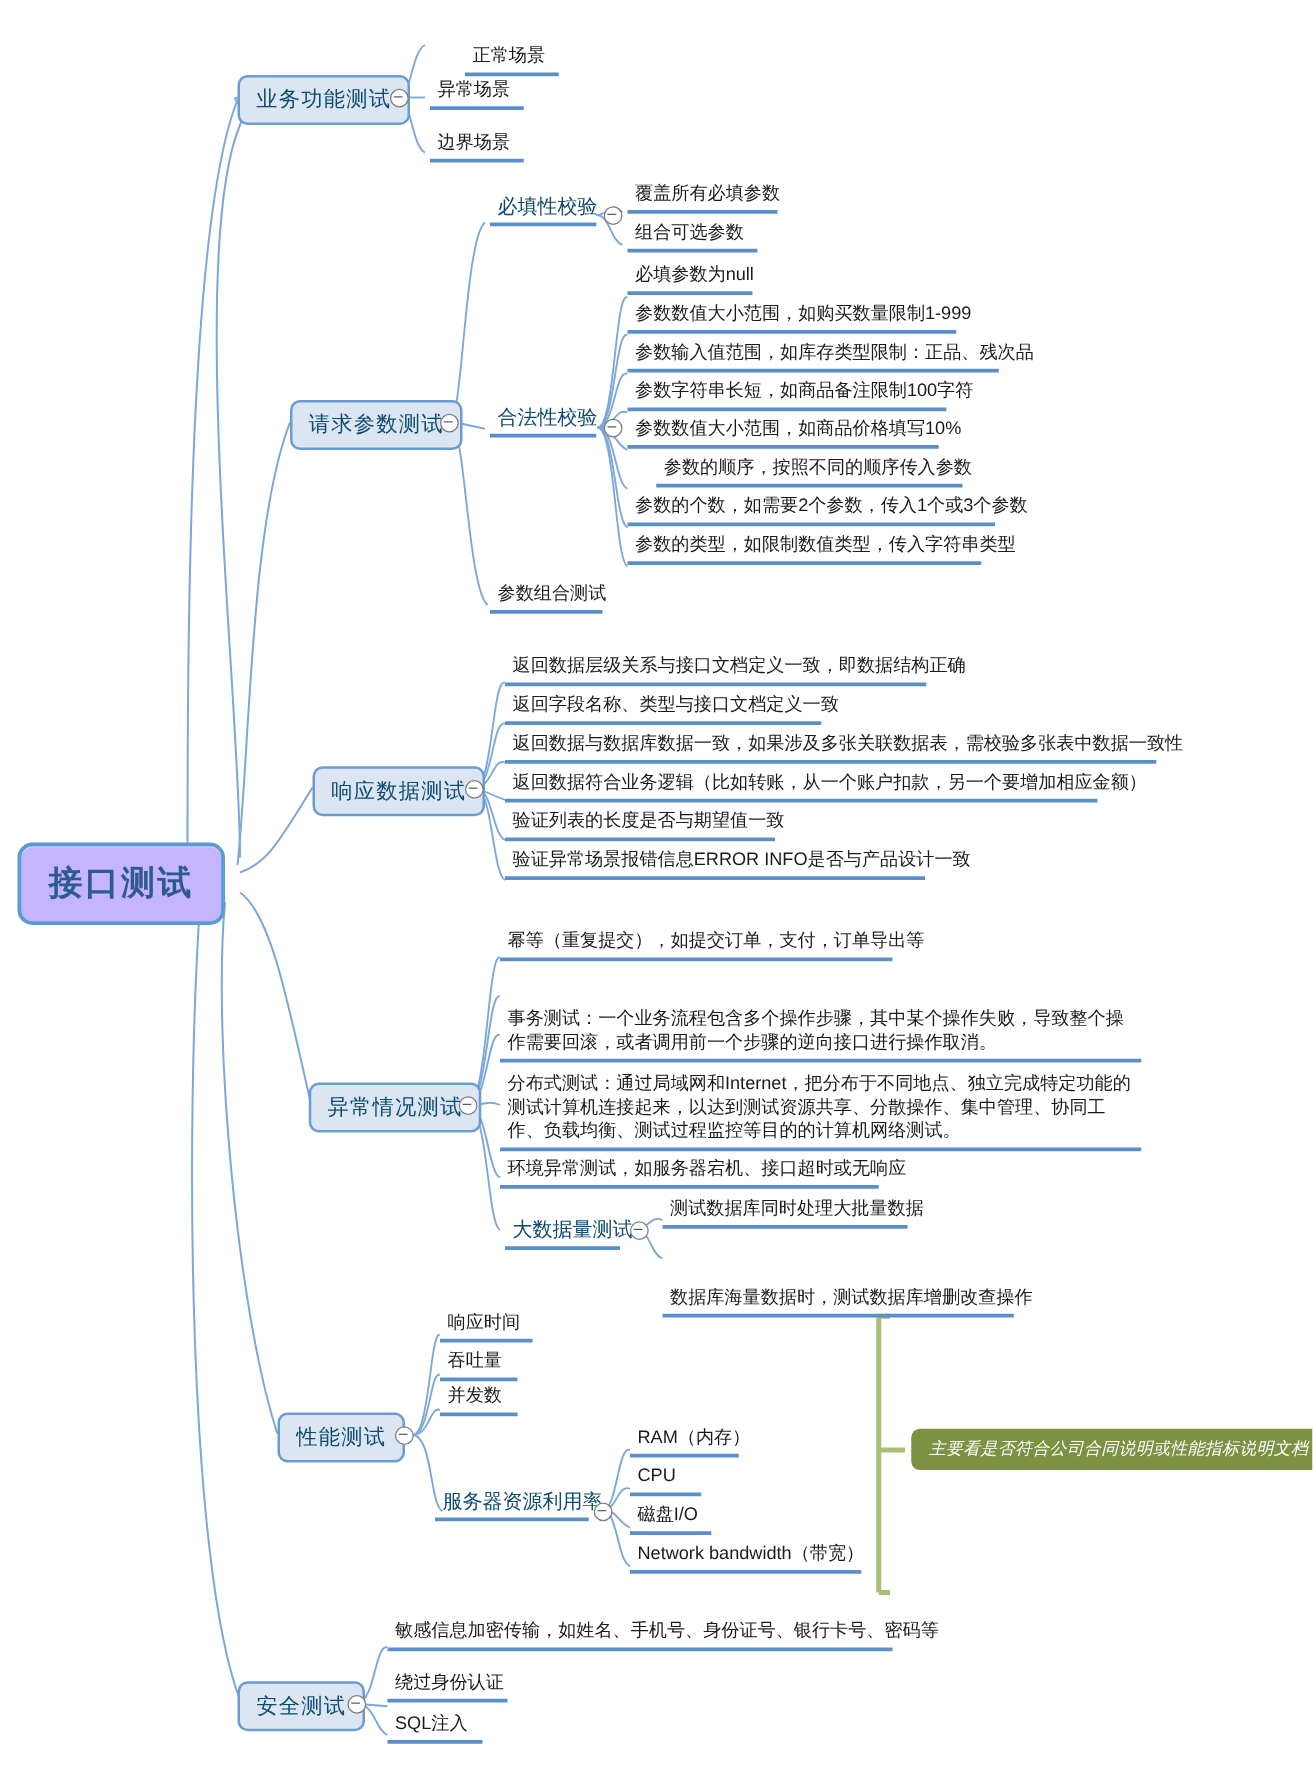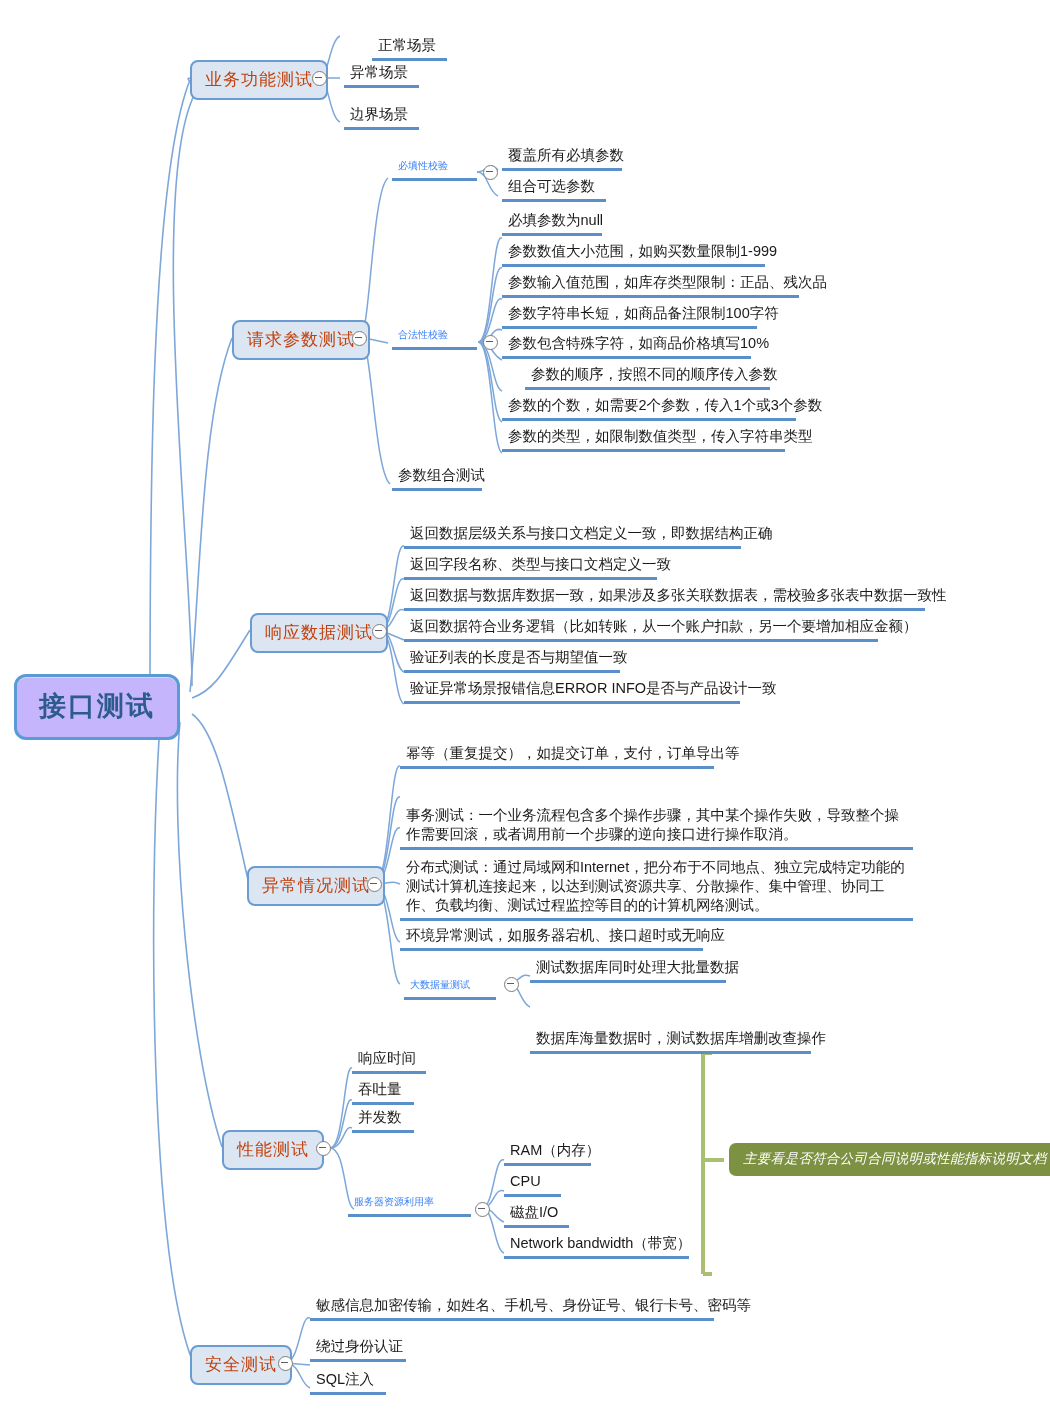--- a/index.html
+++ b/index.html
@@ -33,43 +33,43 @@
     font-weight:bold;
     letter-spacing:2px;
     padding:11px 22px 13px 22px;
     text-align:center;
     box-shadow:0 1px 0 #cfdced inset;
   }
   .branch-node{
     background:#dce6f2;
     border:2px solid #6a9bd1;
     border-radius:8px;
-    color:#c2410c;
+    color:#0c4a6e;
     font-size:17px;
     padding:6px 13px 7px 13px;
     text-align:center;
     letter-spacing:1px;
   }
   
   .leaf{
     position:absolute;
     box-sizing:border-box;
     color:#1a1a1a;
     font-size:14.5px;
     line-height:19px;
     padding:0 4px 3px 6px;
     border-bottom:3px solid #5b8fc9;
     white-space:nowrap;
   }
   .leaf.wrap{white-space:normal;}
   .sub-label{
     position:absolute;
     box-sizing:border-box;
-    color:#3b82f6;
-    font-size:10px;
+    color:#0c4a6e;
+    font-size:16px;
     line-height:19px;
     padding:0 4px 3px 6px;
     border-bottom:3px solid #5b8fc9;
     white-space:nowrap;
   }
   
   .collapse{
     position:absolute;
     width:13px;height:13px;
     border:1px solid #7d7d7d;
@@ -195,21 +195,21 @@
   <div class="collapse" style="left:483px;top:165px;"></div>
   <div class="leaf" style="left:502px;top:146px;width:120px;">覆盖所有必填参数</div>
   <div class="leaf" style="left:502px;top:177px;width:104px;">组合可选参数</div>
 
   <div class="sub-label" style="left:392px;top:325px;width:85px;">合法性校验</div>
   <div class="collapse" style="left:483px;top:335px;"></div>
   <div class="leaf" style="left:502px;top:211px;width:100px;">必填参数为null</div>
   <div class="leaf" style="left:502px;top:242px;width:263px;text-align:center;">参数数值大小范围，如购买数量限制1-999</div>
   <div class="leaf" style="left:502px;top:273px;width:297px;">参数输入值范围，如库存类型限制：正品、残次品</div>
   <div class="leaf" style="left:502px;top:304px;width:255px;">参数字符串长短，如商品备注限制100字符</div>
-  <div class="leaf" style="left:502px;top:334px;width:249px;">参数包含特殊字符，如商品价格填写10%</div>
+  <div class="leaf" style="left:502px;top:334px;width:249px;">参数数值大小范围，如商品价格填写10%</div>
   <div class="leaf" style="left:502px;top:365px;width:245px;margin-left:23px;">参数的顺序，按照不同的顺序传入参数</div>
   <div class="leaf" style="left:502px;top:396px;width:294px;text-align:center;">参数的个数，如需要2个参数，传入1个或3个参数</div>
   <div class="leaf" style="left:502px;top:427px;width:283px;">参数的类型，如限制数值类型，传入字符串类型</div>
 
   <div class="leaf" style="left:392px;top:466px;width:90px;">参数组合测试</div>
 
   <div class="node branch-node" style="left:250px;top:613px;">响应数据测试</div>
   <div class="collapse" style="left:372px;top:624px;"></div>
   <div class="leaf" style="left:404px;top:524px;width:337px;">返回数据层级关系与接口文档定义一致，即数据结构正确</div>
   <div class="leaf" style="left:404px;top:586px;width:521px;">返回数据与数据库数据一致，如果涉及多张关联数据表，需校验多张表中数据一致性</div>

